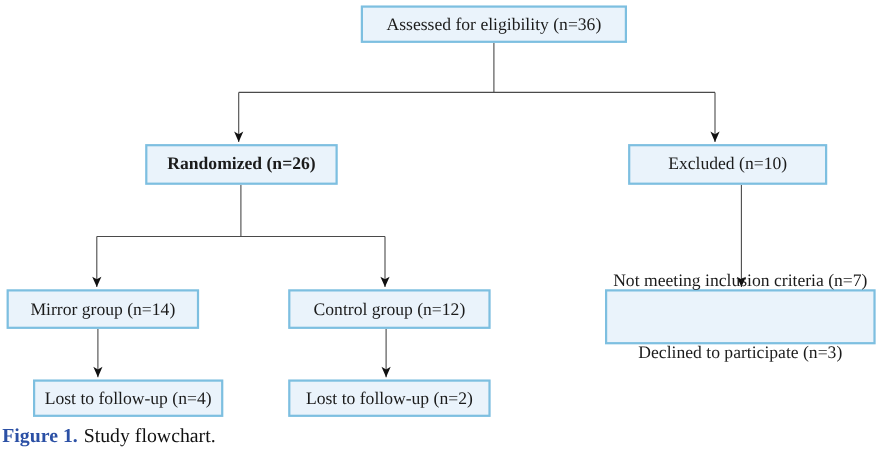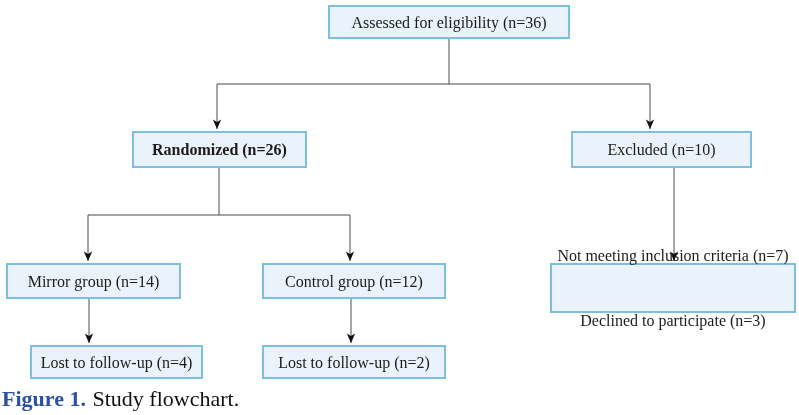--- a/index.html
+++ b/index.html
@@ -29,21 +29,21 @@
     border:2px solid var(--box-border);
     color:var(--text);
     display:flex;flex-direction:column;
     align-items:center;justify-content:center;
     font-size:16px;line-height:21px;
     text-align:center;
     white-space:nowrap;
   }
   .caption{
     position:absolute;left:2px;top:386px;
-    font-size:22px;color:#111111;
+    font-size:18px;color:#111111;
   }
   .caption .label{
     font-weight:bold;color:var(--caption-label);
   }
   .caption .text{margin-left:0.30em;}
 </style>
 </head>
 <body>
 
 <div class="figure">

